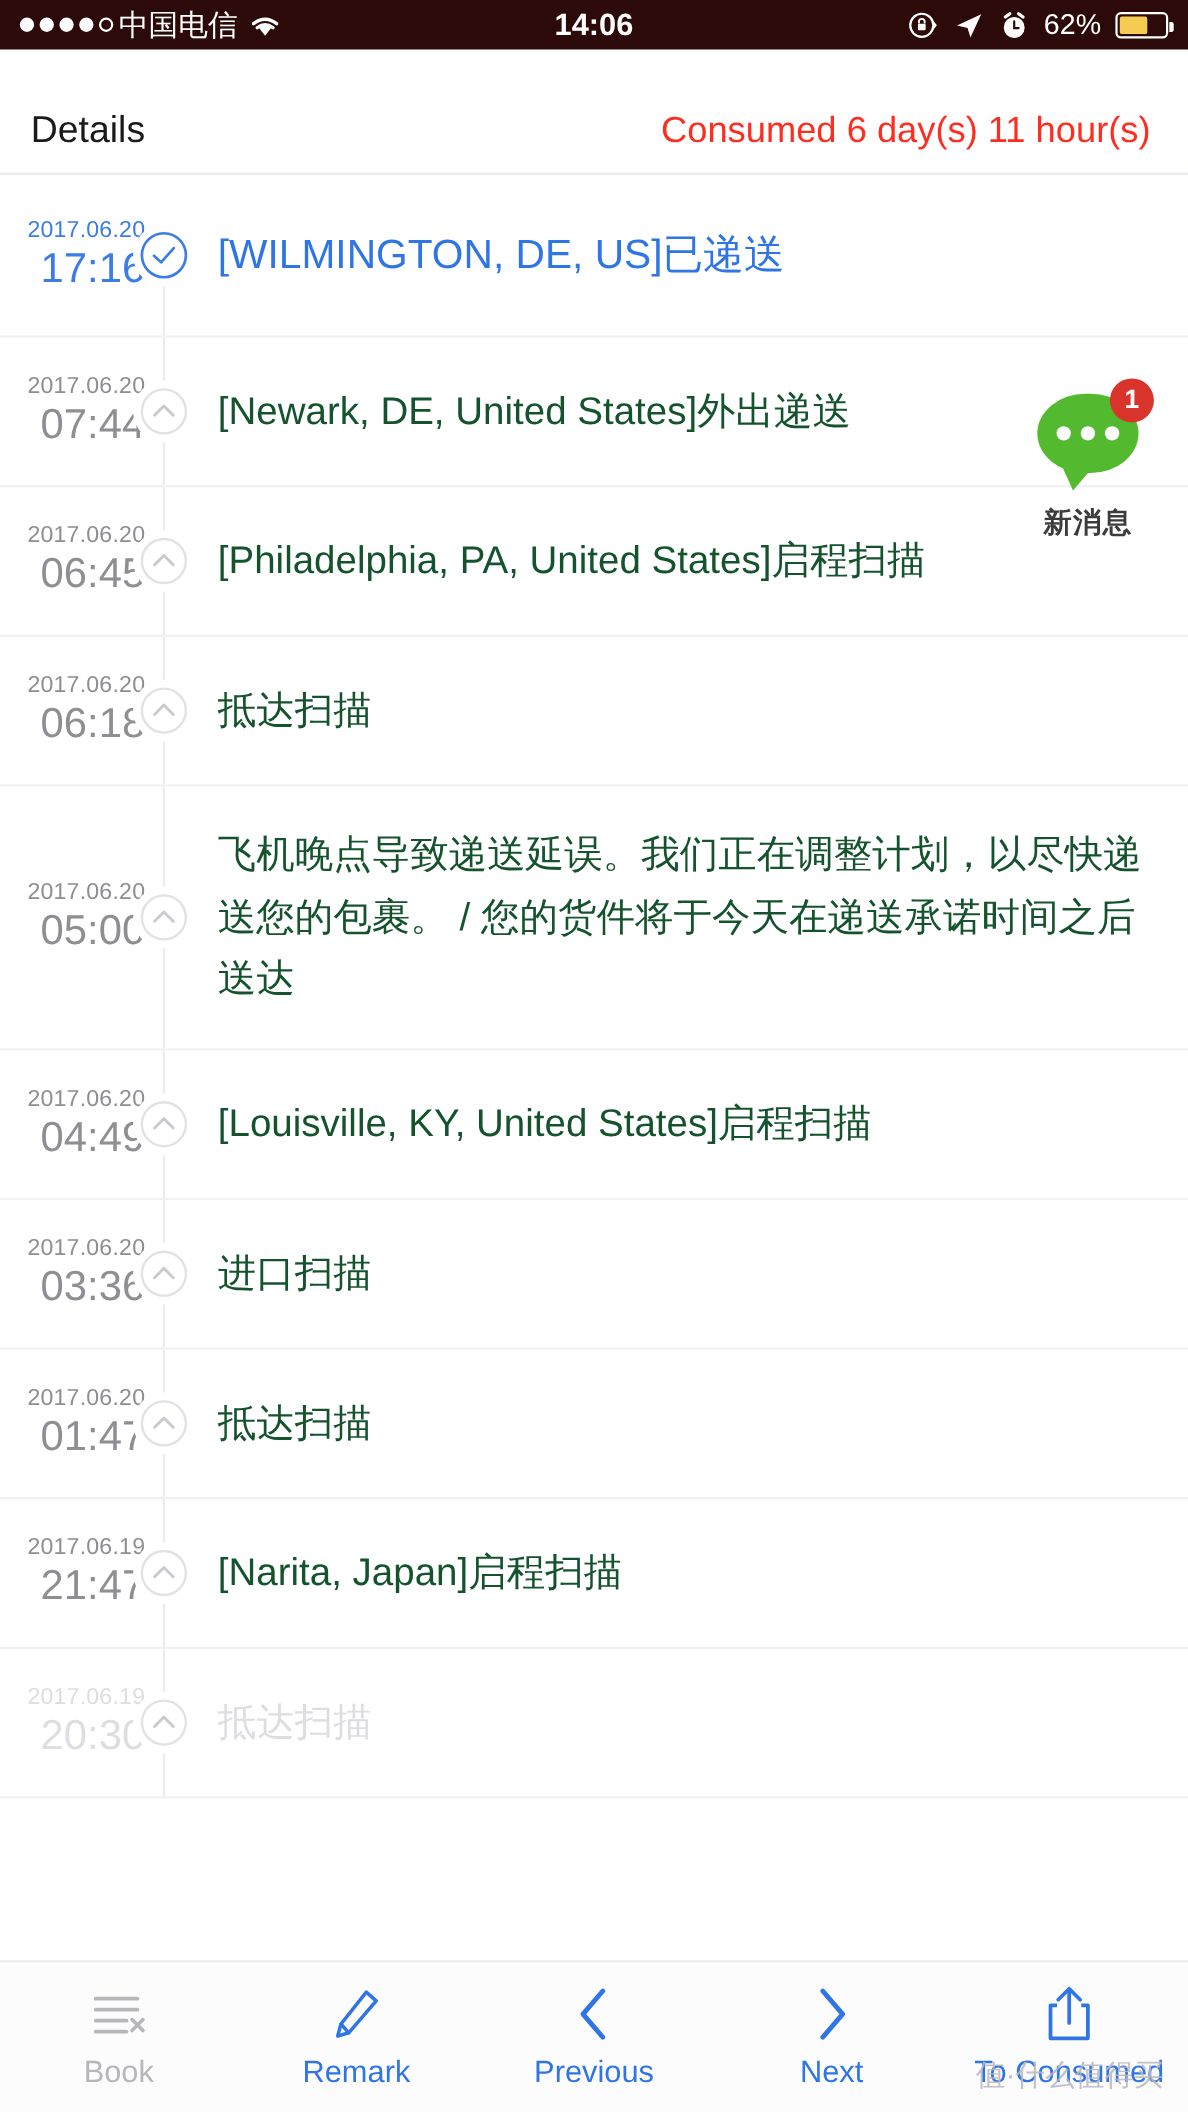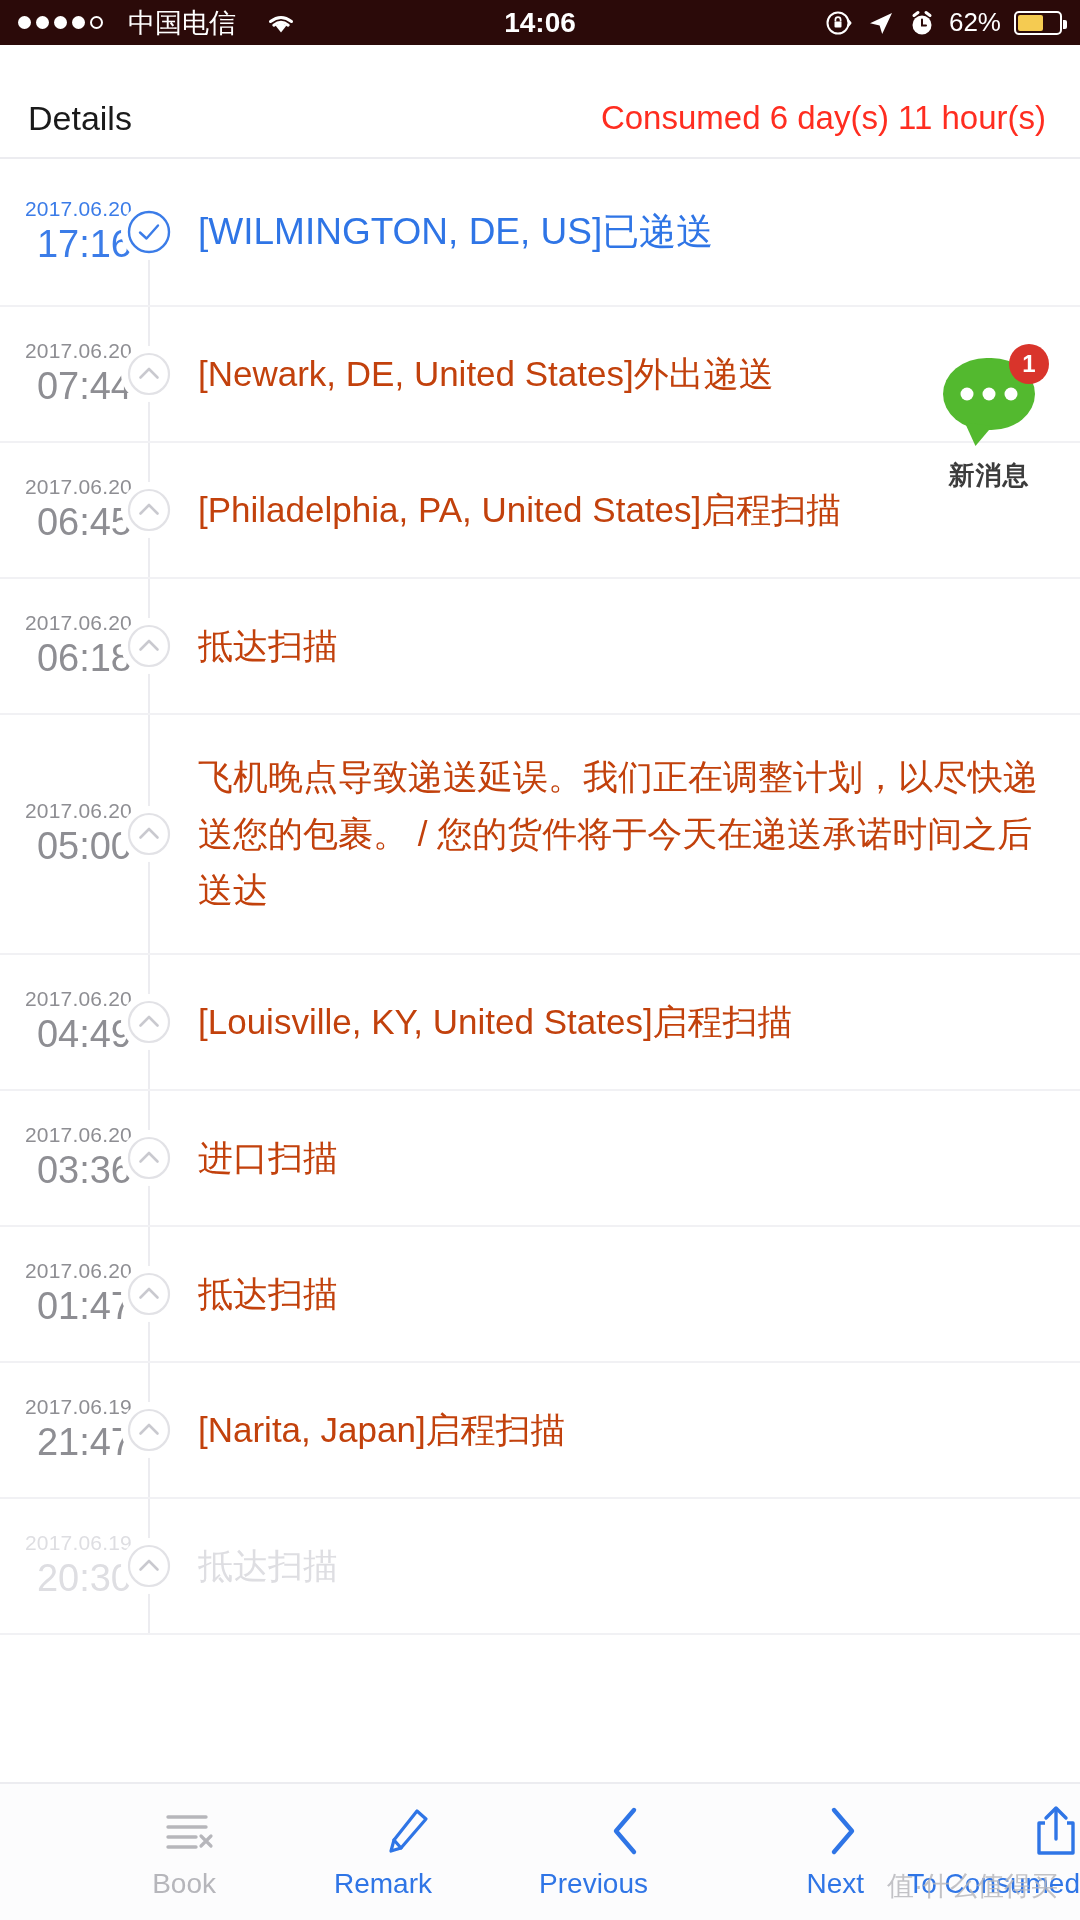--- a/index.html
+++ b/index.html
@@ -24,21 +24,21 @@
   .status-bar {
     position: relative;
     height: 45px;
     background: #2b0a09;
     color: #ffffff;
     display: flex;
     align-items: center;
     padding: 0 18px;
     font-size: 26px;
   }
-  .sb-left { display: flex; align-items: center; gap: 21px; }
+  .sb-left { display: flex; align-items: center; gap: 1px; }
   .sig-dots { display: flex; align-items: center; gap: 5px; }
   .dot {
     width: 13px; height: 13px; border-radius: 50%;
     background: #ffffff;
   }
   .dot.hollow {
     background: transparent;
     border: 2px solid #ffffff;
     width: 13px; height: 13px;
   }
@@ -155,21 +155,21 @@
 
   .tl-body {
     flex: 1;
     display: flex;
     align-items: center;
     padding: 34px 24px 34px 48px;
   }
   .tl-text {
     font-size: 35px;
     line-height: 1.62;
-    color: #c2410c;
+    color: #14532d;
     word-break: break-word;
   }
 
   
   .tl-row.active .tl-time { color: #3b7ce8; }
   .tl-row.active .tl-text { color: #2f75e6; font-size: 37px; text-align: center; }
   .tl-row.active { min-height: 148px; }
 
   .tl-row.first .tl-axis { background: linear-gradient(to bottom, transparent 0, transparent 50%, #ececf0 50%, #ececf0 100%); }
 
@@ -258,21 +258,21 @@
     height: 138px;
     background: rgba(252,252,253,0.94);
     border-top: 2px solid #ececf0;
     display: flex;
     z-index: 30;
   }
   .tab {
     flex: 1;
     display: flex;
     flex-direction: column;
-    align-items: flex-end;
+    align-items: center;
     justify-content: center;
     gap: 10px;
     color: #2f75e6;
   }
   .tab.disabled { color: #b6b6bb; }
   .tab-icon {
     height: 54px;
     display: flex;
     align-items: center;
     justify-content: center;

